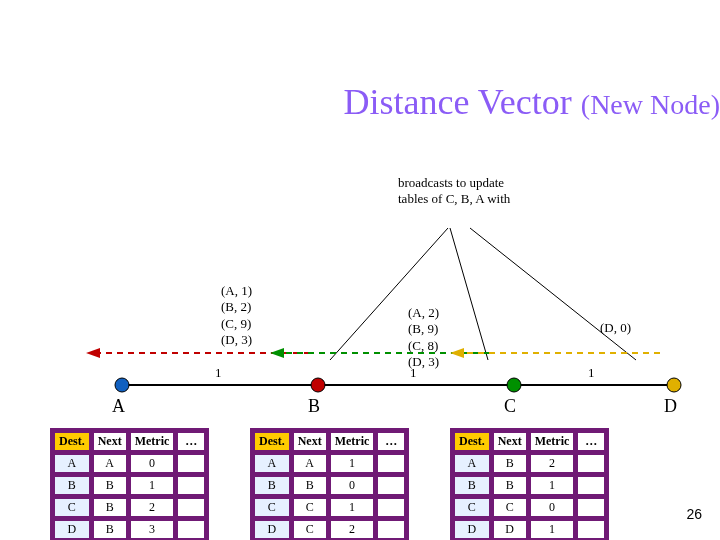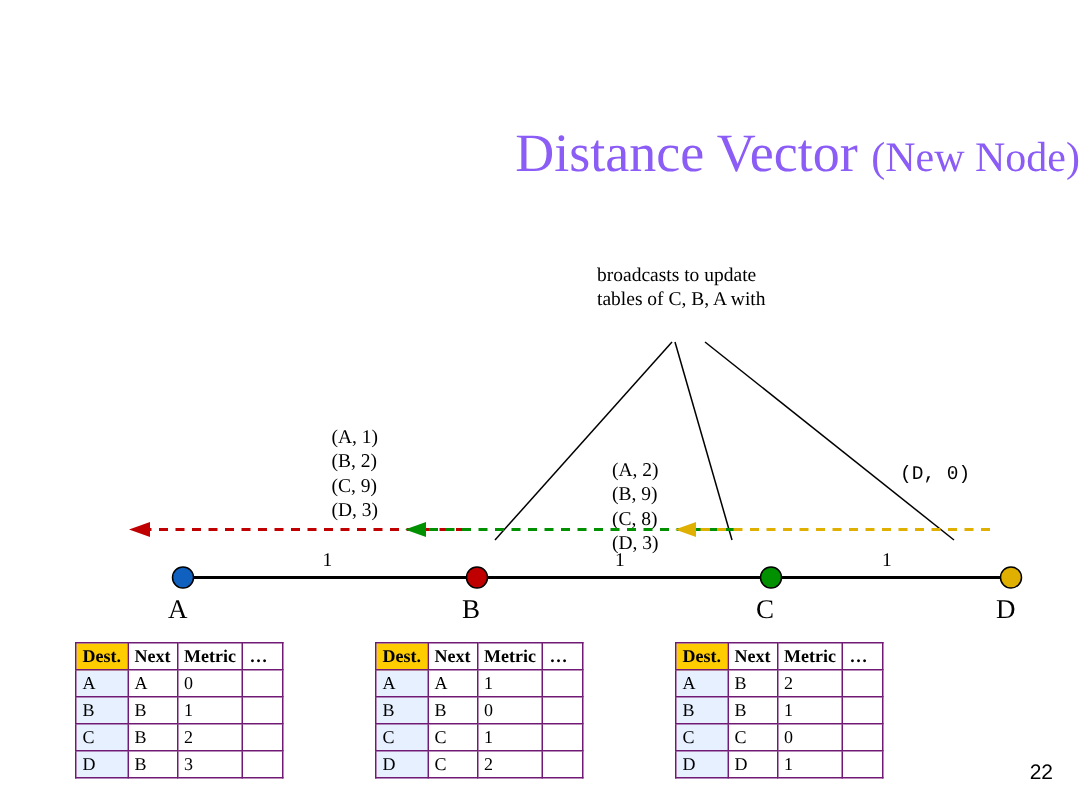--- a/index.html
+++ b/index.html
@@ -52,23 +52,23 @@
     width: 720px; height: 540px;
     pointer-events: none;
   }
   table.rt {
     position: absolute;
     border-collapse: collapse;
     font-size: 12px;
     font-family: "Times New Roman", serif;
   }
   table.rt th, table.rt td {
-    border: 1px solid #701a75;
+    border: 5px solid #701a75;
     padding: 1px 4px;
-    text-align: left;
+    text-align: center;
     background: #fff;
     min-width: 18px;
   }
   table.rt th.dest { background: #ffcc00; }
   table.rt td.cellA { background: #e6f0ff; }
   table.rt td.cellB { background: #fff; }
   .pagenum {
     position: absolute;
     right: 18px;
     bottom: 18px;
@@ -97,21 +97,21 @@
     <div>(D, 3)</div>
   </div>
 
   <div class="vec" style="left:408px; top:281px;margin-top:24px;">
     <div>(A, 2)</div>
     <div>(B, 9)</div>
     <div>(C, 8)</div>
     <div>(D, 3)</div>
   </div>
 
-  <div class="vec" style="left:600px; top:308px;font-family:Liberation Mono, monospace;">
+  <div class="vec" style="left:600px; top:320px;">
     <span>(D, 0)</span>
   </div>
 
   <svg class="overlay">
 
     <line x1="448" y1="228" x2="330" y2="360" stroke="#000" stroke-width="1"></line>
     <line x1="450" y1="228" x2="488" y2="360" stroke="#000" stroke-width="1"></line>
     <line x1="470" y1="228" x2="636" y2="360" stroke="#000" stroke-width="1"></line>
 
     <line x1="310" y1="353" x2="96" y2="353" stroke="#c00000" stroke-width="2" stroke-dasharray="6,5"></line>
@@ -240,14 +240,14 @@
         </tr>
     <tr>
           <td class="cellA">D</td>
           <td class="cellB">D</td>
           <td class="cellB">1</td>
           <td class="cellB"></td>
         </tr>
   </tbody>
     </table>
 
-  <div class="pagenum">22</div>
+  <div class="pagenum">26</div>
 </div>
 
 </body></html>

